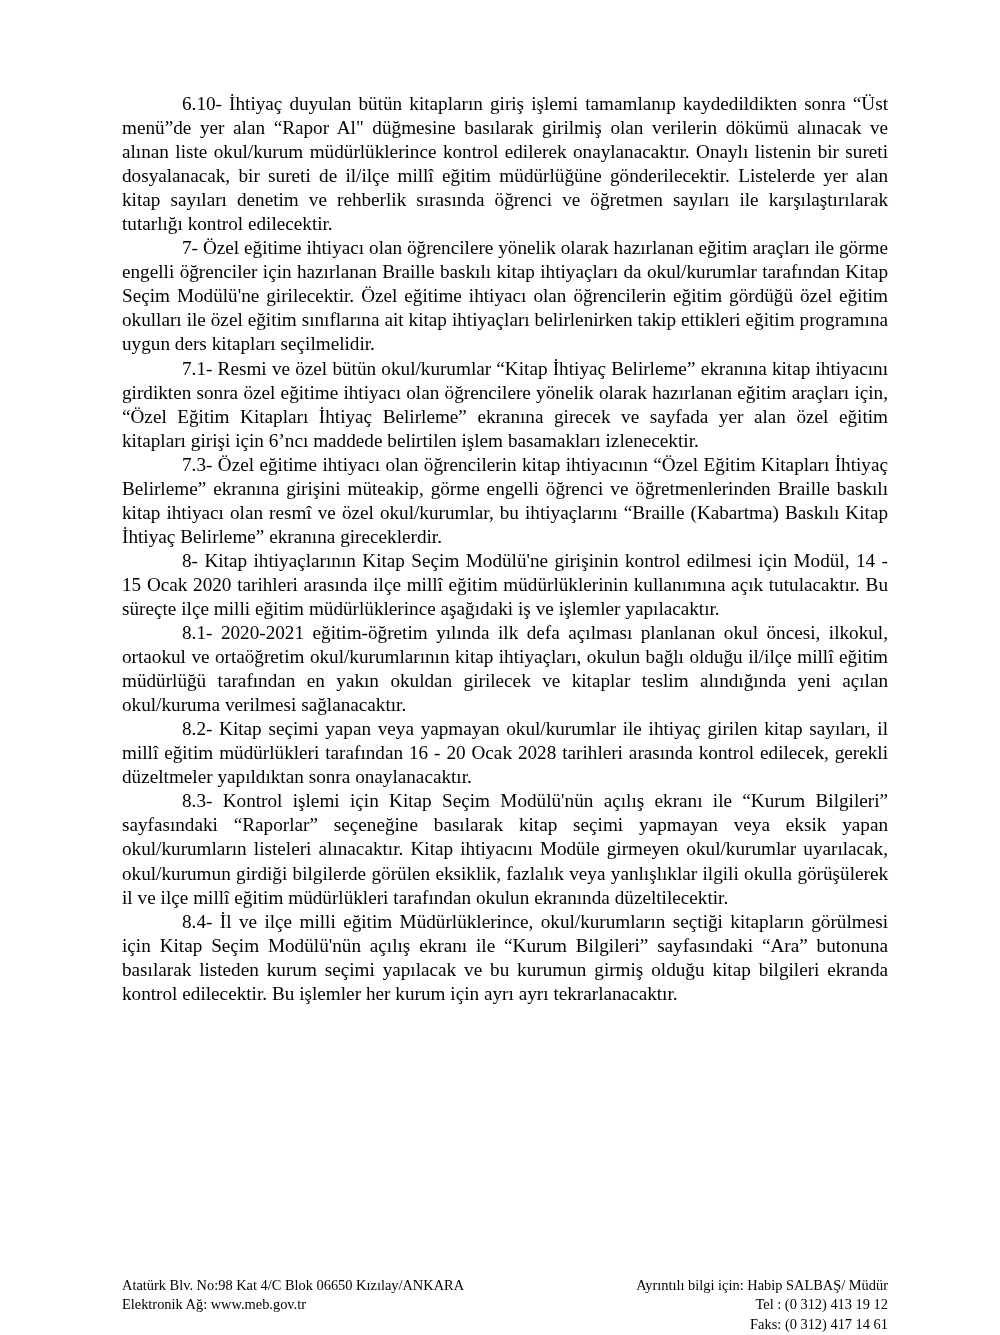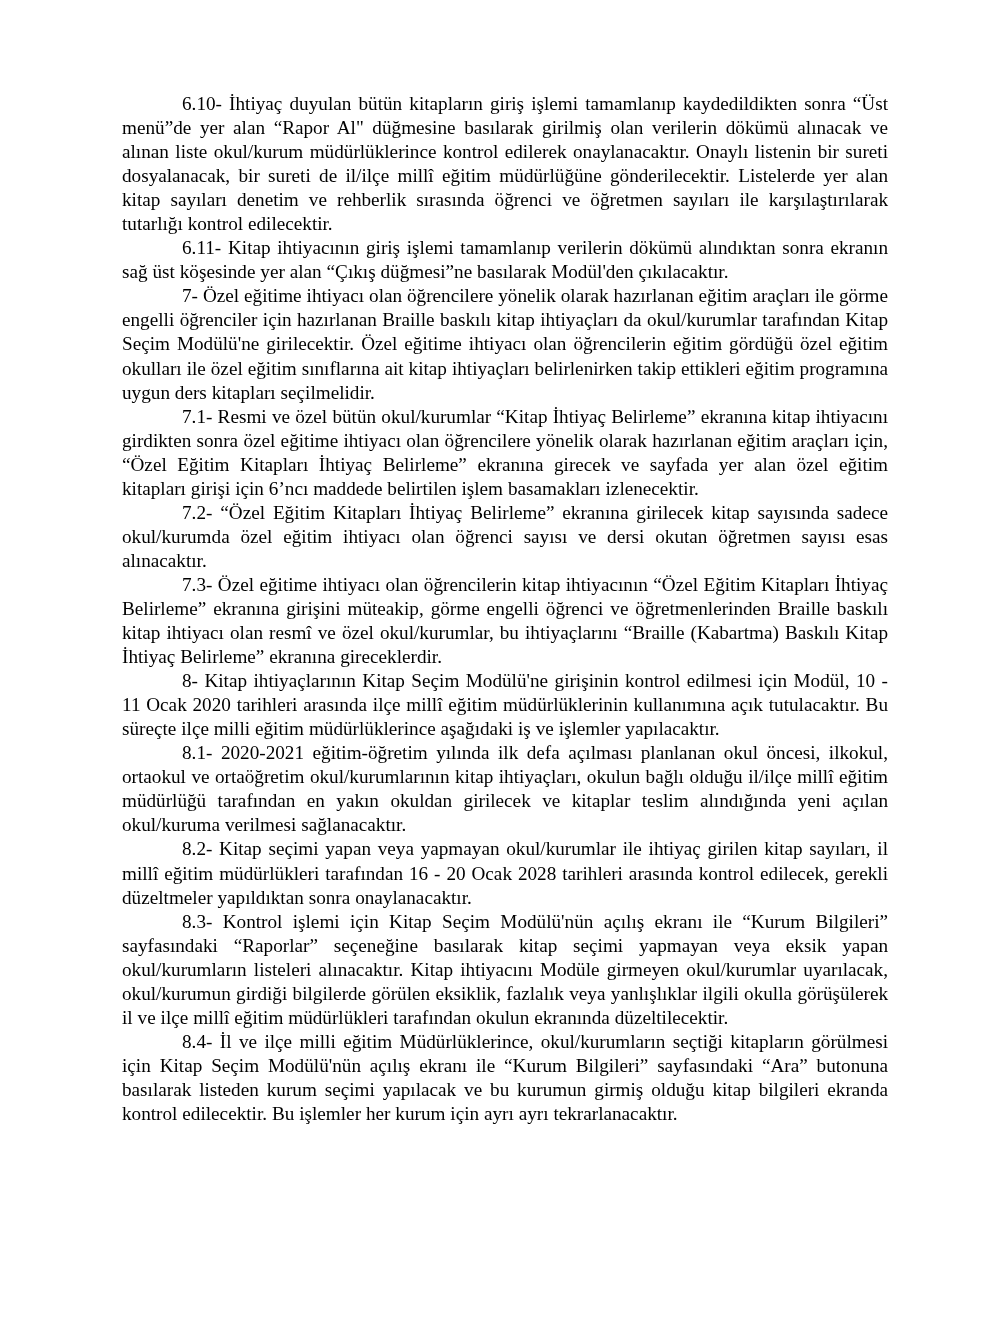--- a/index.html
+++ b/index.html
@@ -63,30 +63,35 @@
     display: block;
   }
 </style>
 </head>
 <body>
 
 <div class="page">
 
   <div class="body-block">
       <p class="para"><span class="num">6.10-</span><span class=""> İhtiyaç duyulan bütün kitapların giriş işlemi tamamlanıp kaydedildikten sonra “Üst menü”de yer alan “Rapor Al" düğmesine basılarak girilmiş olan verilerin dökümü alınacak ve alınan liste okul/kurum müdürlüklerince kontrol edilerek onaylanacaktır. Onaylı listenin bir sureti dosyalanacak, bir sureti de il/ilçe millî eğitim müdürlüğüne gönderilecektir. </span><span class="bold">Listelerde yer alan kitap sayıları denetim ve rehberlik sırasında öğrenci ve öğretmen sayıları ile karşılaştırılarak tutarlığı kontrol edilecektir.</span></p>
-      <p class="para"><span class="num">6.11-</span><span class=""> Kitap ihtiyacının giriş işlemi tamamlanıp verilerin dökümü alındıktan sonra ekranın sağ üst köşesinde yer alan “Çıkış düğmesi”ne basılarak Modül'den çıkılacaktır.</span></p>
       <p class="para"><span class="num">7-</span><span class=""> Özel eğitime ihtiyacı olan öğrencilere yönelik olarak hazırlanan eğitim araçları ile görme engelli öğrenciler için hazırlanan Braille baskılı kitap ihtiyaçları da okul/kurumlar tarafından Kitap Seçim Modülü'ne girilecektir. Özel eğitime ihtiyacı olan öğrencilerin eğitim gördüğü özel eğitim okulları ile özel eğitim sınıflarına ait kitap ihtiyaçları belirlenirken takip ettikleri eğitim programına uygun ders kitapları seçilmelidir.</span></p>
       <p class="para"><span class="num">7.1-</span><span class=""> Resmi ve özel bütün okul/kurumlar “Kitap İhtiyaç Belirleme” ekranına kitap ihtiyacını girdikten sonra özel eğitime ihtiyacı olan öğrencilere yönelik olarak hazırlanan eğitim araçları için, “Özel Eğitim Kitapları İhtiyaç Belirleme” ekranına girecek ve sayfada yer alan özel eğitim kitapları girişi için 6’ncı maddede belirtilen işlem basamakları izlenecektir.</span></p>
-      <p class="para"><span class="num">7.2-</span><span class=""> “Özel Eğitim Kitapları İhtiyaç Belirleme” ekranına girilecek kitap sayısında sadece okul/kurumda özel eğitim ihtiyacı olan öğrenci sayısı ve dersi okutan öğretmen sayısı esas alınacaktır.</span></p>
       <p class="para"><span class="num">7.3-</span><span class=""> Özel eğitime ihtiyacı olan öğrencilerin kitap ihtiyacının “Özel Eğitim Kitapları İhtiyaç Belirleme” ekranına girişini müteakip, görme engelli öğrenci ve öğretmenlerinden Braille baskılı kitap ihtiyacı olan resmî ve özel okul/kurumlar, bu ihtiyaçlarını “Braille (Kabartma) Baskılı Kitap İhtiyaç Belirleme” ekranına gireceklerdir.</span></p>
-      <p class="para"><span class="num">8-</span><span class=""> Kitap ihtiyaçlarının Kitap Seçim Modülü'ne girişinin kontrol edilmesi için Modül, 10 - 11 Ocak 2020 tarihleri arasında ilçe millî eğitim müdürlüklerinin kullanımına açık tutulacaktır. Bu süreçte ilçe milli eğitim müdürlüklerince aşağıdaki iş ve işlemler yapılacaktır.</span></p>
+      <p class="para"><span class="num">8-</span><span class=""> Kitap ihtiyaçlarının Kitap Seçim Modülü'ne girişinin kontrol edilmesi için Modül, 14 - 15 Ocak 2020 tarihleri arasında ilçe millî eğitim müdürlüklerinin kullanımına açık tutulacaktır. Bu süreçte ilçe milli eğitim müdürlüklerince aşağıdaki iş ve işlemler yapılacaktır.</span></p>
       <p class="para"><span class="num">8.1-</span><span class=""> 2020-2021 eğitim-öğretim yılında ilk defa açılması planlanan okul öncesi, ilkokul, ortaokul ve ortaöğretim okul/kurumlarının kitap ihtiyaçları, okulun bağlı olduğu il/ilçe millî eğitim müdürlüğü tarafından en yakın okuldan girilecek ve kitaplar teslim alındığında yeni açılan okul/kuruma verilmesi sağlanacaktır.</span></p>
       <p class="para"><span class="num">8.2-</span><span class=""> Kitap seçimi yapan veya yapmayan okul/kurumlar ile ihtiyaç girilen kitap sayıları, il millî eğitim müdürlükleri tarafından 16 - 20 Ocak 2028 tarihleri arasında kontrol edilecek, gerekli düzeltmeler yapıldıktan sonra onaylanacaktır.</span></p>
       <p class="para"><span class="num">8.3-</span><span class=""> Kontrol işlemi için Kitap Seçim Modülü'nün açılış ekranı ile “Kurum Bilgileri” sayfasındaki “Raporlar” seçeneğine basılarak kitap seçimi yapmayan veya eksik yapan okul/kurumların listeleri alınacaktır. Kitap ihtiyacını Modüle girmeyen okul/kurumlar uyarılacak, okul/kurumun girdiği bilgilerde görülen eksiklik, fazlalık veya yanlışlıklar ilgili okulla görüşülerek il ve ilçe millî eğitim müdürlükleri tarafından okulun ekranında düzeltilecektir.</span></p>
       <p class="para"><span class="num">8.4-</span><span class=""> İl ve ilçe milli eğitim Müdürlüklerince, okul/kurumların seçtiği kitapların görülmesi için Kitap Seçim Modülü'nün açılış ekranı ile “Kurum Bilgileri” sayfasındaki “Ara” butonuna basılarak listeden kurum seçimi yapılacak ve bu kurumun girmiş olduğu kitap bilgileri ekranda kontrol edilecektir. Bu işlemler her kurum için ayrı ayrı tekrarlanacaktır.</span></p>
     </div>
 
   <div class="footer">
     <div class="footer-left">
+        <span class="footer-line">Atatürk Blv. No:98 Kat 4/C Blok  06650 Kızılay/ANKARA</span>
+        <span class="footer-line">Elektronik Ağ: www.meb.gov.tr</span>
+      </div>
+    <div class="footer-right">
+        <span class="footer-line">Ayrıntılı bilgi için:  Habip SALBAŞ/  Müdür</span>
+        <span class="footer-line">Tel   : (0 312) 413 19 12</span>
+        <span class="footer-line">Faks: (0 312) 417 14 61</span>
       </div>
   </div>
 
 </div>
 
 </body></html>

